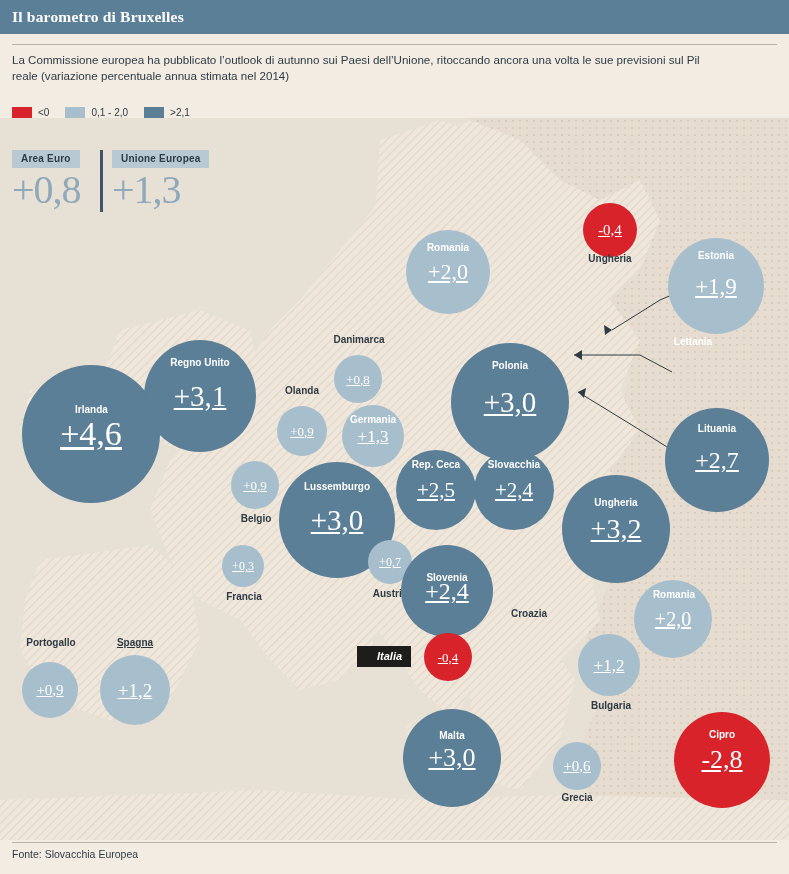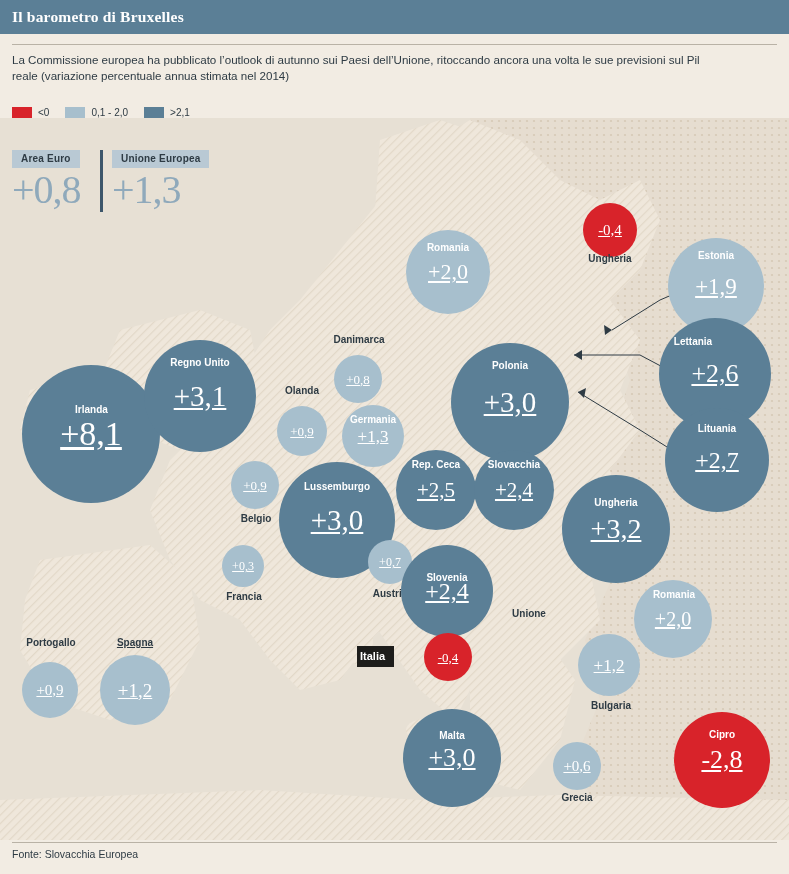--- a/index.html
+++ b/index.html
@@ -62,21 +62,21 @@
   .bubble.blue-light { background:#a7bfcd; color:#ffffff; }
   .bubble.red { background:#d8232a; }
   .bubble .num { display:block; }
   .lbl {
     position:absolute; font-size:10px; font-weight:bold; color:#2e3b44;
     white-space:nowrap; text-align:center;
   }
   .lbl.white { color:#ffffff; }
   .italia-tag {
     position:absolute; background:#1d1d1b; color:#fff;
-    font-size:11px; font-weight:bold; padding:4px 9px 5px 3px;
+    font-size:11px; font-weight:bold; padding:4px 9px 5px 20px;font-style:italic;
   }
   
   .leader { position:absolute; stroke:#2e3b44; stroke-width:1; fill:none; }
   
   .footer {
     position:absolute; left:12px; top:842px; width:765px; height:22px;
     border-top:1px solid #b9b2a6;
     font-size:10.5px; color:#2e3b44; padding-top:5px;
   }
   .rule-top {
@@ -155,21 +155,21 @@
     <span class="tag">Area Euro</span>
     <div class="val">+0,8</div>
   </div>
   <div class="agg-divider"></div>
   <div class="agg" style="left:112px; top:148px;">
     <span class="tag">Unione Europea</span>
     <div class="val">+1,3</div>
   </div>
 
   <div class="bubble blue-dark" style="left:22px; top:365px; width:138px; height:138px; font-size:34px;">
-    <span class="num">+8,1</span>
+    <span class="num">+4,6</span>
   </div>
   <div class="lbl white" style="left:44px; top:404px; width:95px;">Irlanda</div>
 
   <div class="bubble blue-dark" style="left:144px; top:340px; width:112px; height:112px; font-size:29px;">
     <span class="num">+3,1</span>
   </div>
   <div class="lbl white" style="left:150px; top:357px; width:100px;">Regno Unito</div>
 
   <div class="bubble blue-light" style="left:406px; top:230px; width:84px; height:84px; font-size:22px;">
     <span class="num">+2,0</span>
@@ -179,23 +179,20 @@
   <div class="bubble red" style="left:583px; top:203px; width:54px; height:54px; font-size:15px;">
     <span class="num">-0,4</span>
   </div>
   <div class="lbl" style="left:575px; top:253px; width:70px;">Ungheria</div>
 
   <div class="bubble blue-light" style="left:668px; top:238px; width:96px; height:96px; font-size:23px;">
     <span class="num">+1,9</span>
   </div>
   <div class="lbl white" style="left:686px; top:250px; width:60px;">Estonia</div>
 
-  <div class="bubble blue-dark" style="left:659px; top:318px; width:112px; height:112px; font-size:26px;">
-    <span class="num">+2,6</span>
-  </div>
   <div class="lbl white" style="left:659px; top:336px; width:68px;">Lettania</div>
 
   <div class="bubble blue-dark" style="left:665px; top:408px; width:104px; height:104px; font-size:24px;">
     <span class="num">+2,7</span>
   </div>
   <div class="lbl white" style="left:684px; top:423px; width:66px;">Lituania</div>
 
   <div class="bubble blue-light" style="left:334px; top:355px; width:48px; height:48px; font-size:13px;">
     <span class="num">+0,8</span>
   </div>
@@ -249,21 +246,21 @@
   <div class="bubble blue-light" style="left:368px; top:540px; width:44px; height:44px; font-size:12px;">
     <span class="num">+0,7</span>
   </div>
   <div class="lbl" style="left:357px; top:588px; width:66px;">Austria</div>
 
   <div class="bubble blue-dark" style="left:401px; top:545px; width:92px; height:92px; font-size:24px;">
     <span class="num">+2,4</span>
   </div>
   <div class="lbl white" style="left:412px; top:572px; width:70px;">Slovenia</div>
 
-  <div class="lbl" style="left:496px; top:608px; width:66px;">Unione</div>
+  <div class="lbl" style="left:496px; top:608px; width:66px;">Croazia</div>
 
   <div class="bubble blue-light" style="left:634px; top:580px; width:78px; height:78px; font-size:20px;">
     <span class="num">+2,0</span>
   </div>
   <div class="lbl white" style="left:641px; top:589px; width:66px;">Romania</div>
 
   <div class="bubble blue-light" style="left:578px; top:634px; width:62px; height:62px; font-size:17px;">
     <span class="num">+1,2</span>
   </div>
   <div class="lbl" style="left:578px; top:700px; width:66px;">Bulgaria</div>

